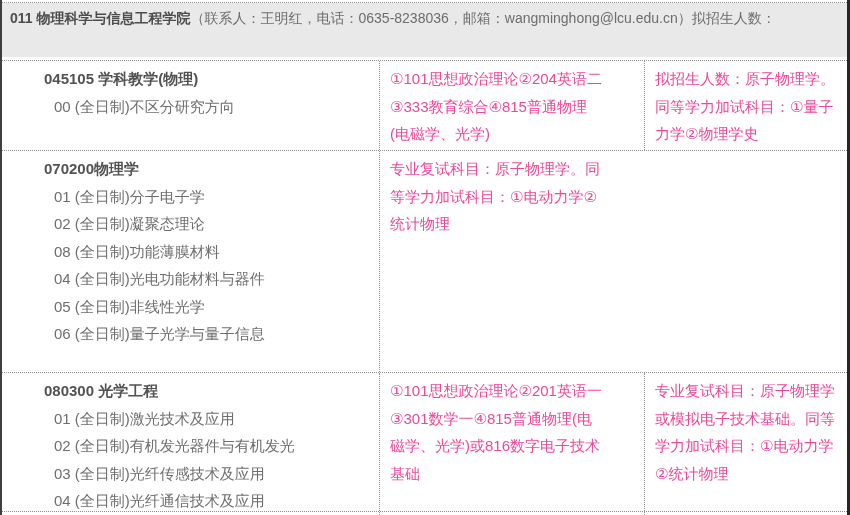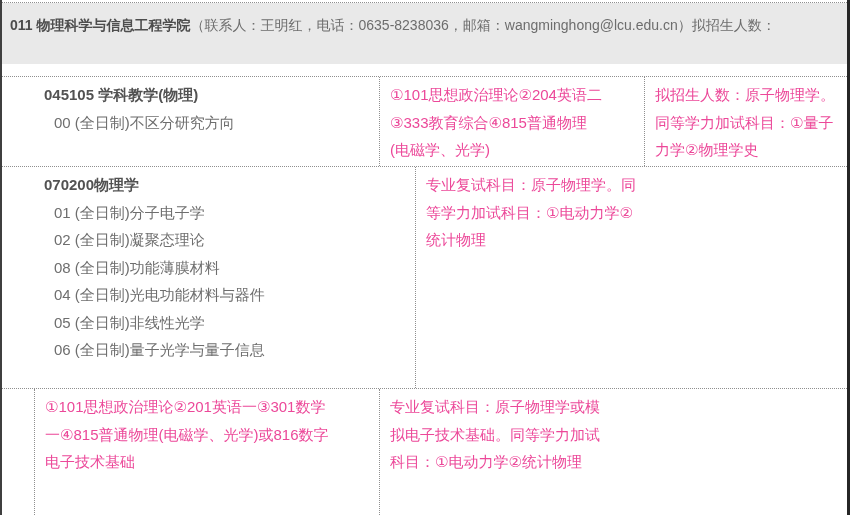--- a/index.html
+++ b/index.html
@@ -13,35 +13,35 @@
     border-left:2px solid #3f3f3f;
     border-right:3px solid #262626;
     padding-top:2px;
   }
   .topline{border-top:1px dotted #8f8f8f;}
   .band{
     background:#e9e9e9;
     color:#6d6d6d;
     font-size:14px;
     line-height:25px;
-    padding:10px 8px 1px 8px;
+    padding:3px 8px 1px 8px;
     height:50px;
     box-sizing:content-box;
-    margin-bottom:12px;
+    margin-bottom:3px;
   }
   .band .bold{font-weight:bold;color:#4d4d4d;}
   .band .l1{white-space:nowrap;}
   .grid-row{
     display:grid;
     grid-template-columns:345px 265px 1fr;
     border-top:1px dotted #8f8f8f;
     box-sizing:border-box;
   }
   .row-0{height:90px;}
-  .row-1{height:222px;gap:36px;}
+  .row-1{height:222px;}
   .row-2{height:139px;}
   .row-sliver{height:10px;}
   .cell{
     box-sizing:border-box;
     overflow:hidden;
     font-size:15px;
     line-height:27.5px;
     color:#6e6e6e;
     padding:4px 10px 0 10px;
     margin-left:32px;
@@ -83,20 +83,27 @@
       <div class="pdir">04 (全日制)光电功能材料与器件</div>
       <div class="pdir">05 (全日制)非线性光学</div>
       <div class="pdir">06 (全日制)量子光学与量子信息</div>
     </div>
     <div class="cell c3">
       <div class="ptext">专业复试科目：原子物理学。同等学力加试科目：①电动力学②统计物理</div>
     </div>
   </div>
 
   <div class="grid-row row-2">
+    <div class="cell c1">
+      <div class="ptitle">080300 光学工程</div>
+      <div class="pdir">01 (全日制)激光技术及应用</div>
+      <div class="pdir">02 (全日制)有机发光器件与有机发光</div>
+      <div class="pdir">03 (全日制)光纤传感技术及应用</div>
+      <div class="pdir">04 (全日制)光纤通信技术及应用</div>
+    </div>
     <div class="cell c2">
       <div class="ptext">①101思想政治理论②201英语一③301数学一④815普通物理(电磁学、光学)或816数字电子技术基础</div>
     </div>
     <div class="cell c3">
       <div class="ptext">专业复试科目：原子物理学或模拟电子技术基础。同等学力加试科目：①电动力学②统计物理</div>
     </div>
   </div>
 
   <div class="grid-row row-sliver">
     <div class="cell c1"></div>

